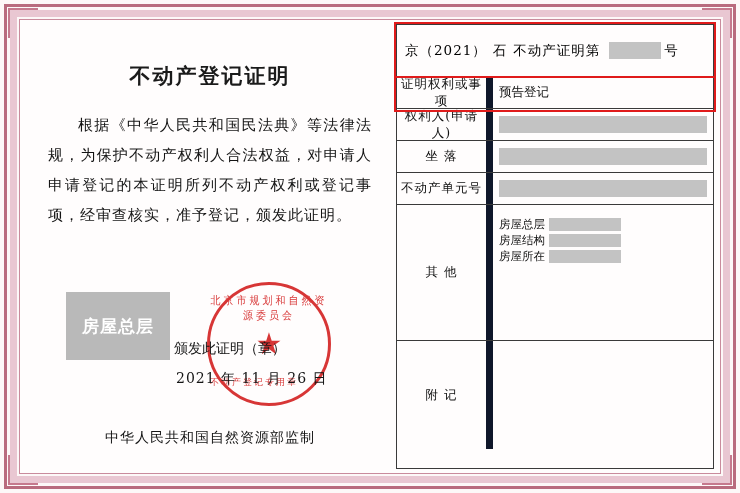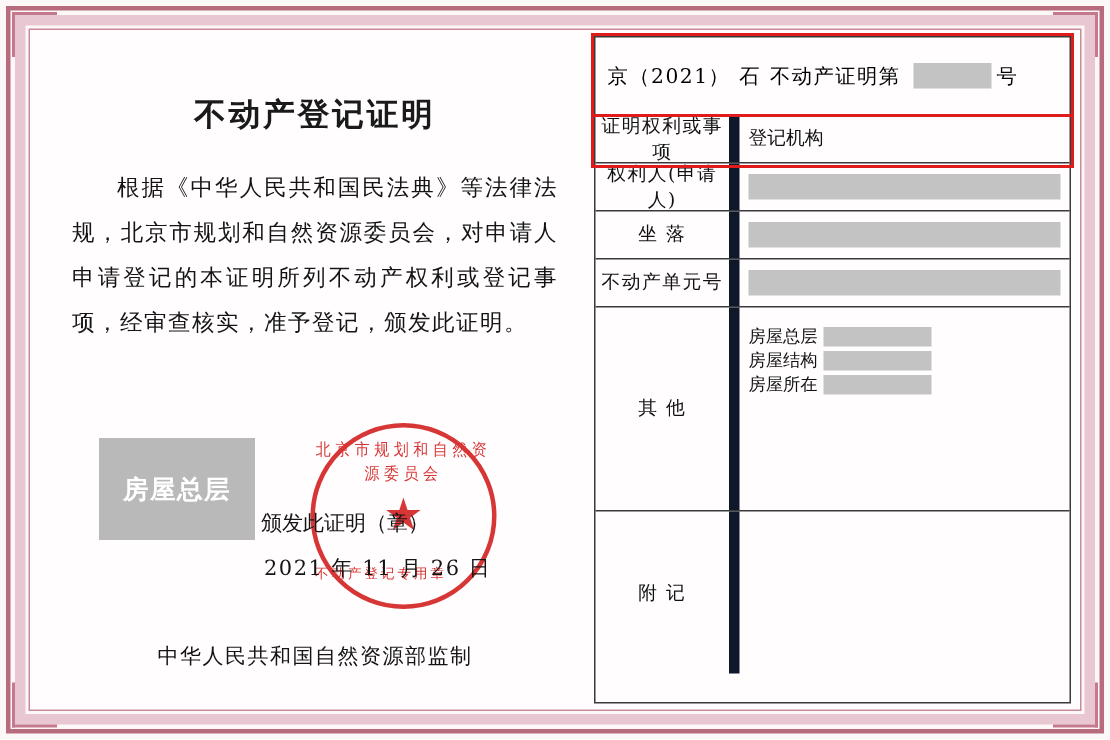--- a/index.html
+++ b/index.html
@@ -293,21 +293,21 @@
   <div class="band-inner"></div>
   <div class="corner tl"></div>
   <div class="corner tr"></div>
   <div class="corner bl"></div>
   <div class="corner br"></div>
 
   <div class="content">
 
     <div class="left">
       <div class="title">不动产登记证明</div>
-      <div class="body-text">根据《中华人民共和国民法典》等法律法规，北京市规划和自然资源委员会，对申请人申请登记的本证明所列不动产权利或登记事项，经审查核实，准予登记，颁发此证明。</div>
+      <div class="body-text">根据《中华人民共和国民法典》等法律法规，为保护不动产权利人合法权益，对申请人申请登记的本证明所列不动产权利或登记事项，经审查核实，准予登记，颁发此证明。</div>
 
       <div class="watermark-box">房屋总层</div>
 
       <div class="seal">
         <div class="arc-top">北京市规划和自然资源委员会</div>
         <div class="star">★</div>
         <div class="arc-bottom">不动产登记专用章</div>
       </div>
 
       <div class="issuer-line">颁发此证明（章）</div>
@@ -323,21 +323,21 @@
             <span class="seg">京（2021）</span>
             <span class="seg">石</span>
             <span class="seg">不动产证明第</span>
             <span class="redact-inline"></span>
             <span class="seg">号</span>
           </div>
         </div>
 
         <div class="row row-matter">
           <div class="cell-label">证明权利或事项</div>
-          <div class="cell-value">登记机构</div>
+          <div class="cell-value">预告登记</div>
         </div>
 
         <div class="row row-std">
           <div class="cell-label">权利人(申请人)</div>
           <div class="cell-value">
             <span class="redact"></span>
           </div>
         </div>
 
 

